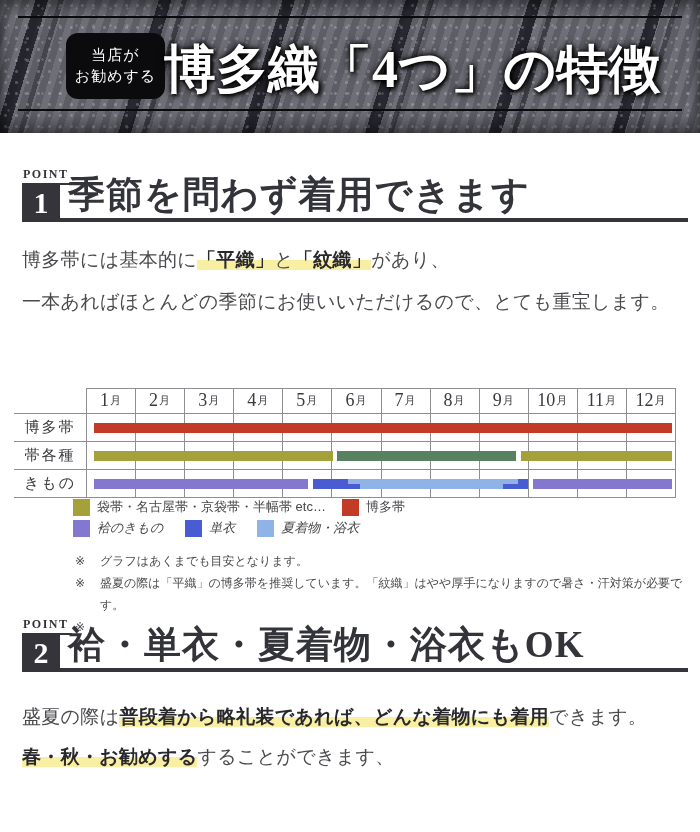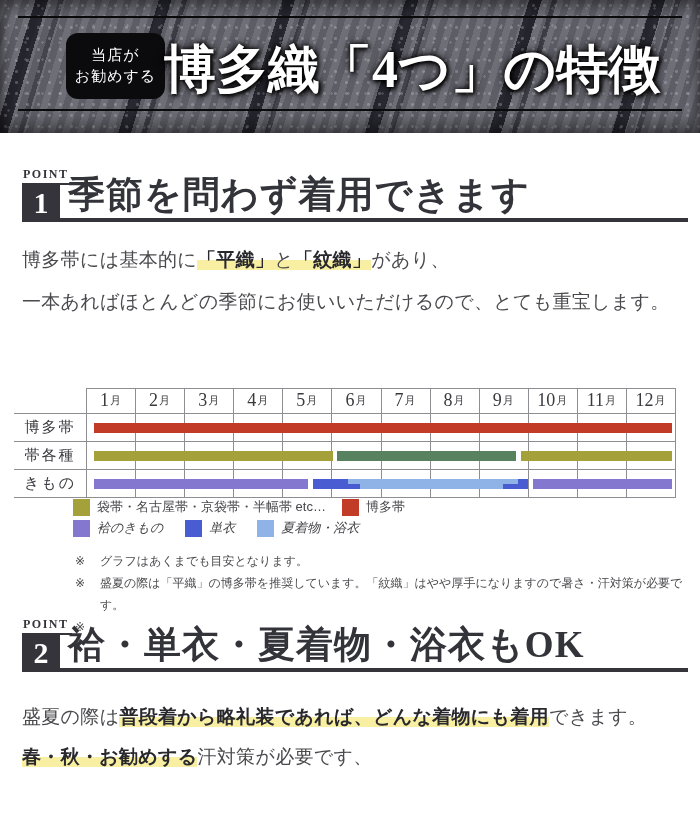--- a/index.html
+++ b/index.html
@@ -220,16 +220,16 @@
 
   <div class="point serif" style="top:617px">
     <span class="eyebrow">POINT</span>
     <div class="pt-square">2</div>
     <div class="pt-heading">袷・単衣・夏着物・浴衣もOK</div>
     <div class="pt-rule"></div>
   </div>
 
   <div class="para" id="para2">
       <div class="para-line"><span>盛夏の際は</span><span class="b hl">普段着から略礼装であれば、どんな着物にも着用</span><span>できます。</span></div>
-      <div class="para-line"><span class="b hl">春・秋・お勧めする</span><span>汗対策が必要です、</span></div>
+      <div class="para-line"><span class="b hl">春・秋・お勧めする</span><span>することができます、</span></div>
     </div>
 
 </div>
 
 </body></html>

